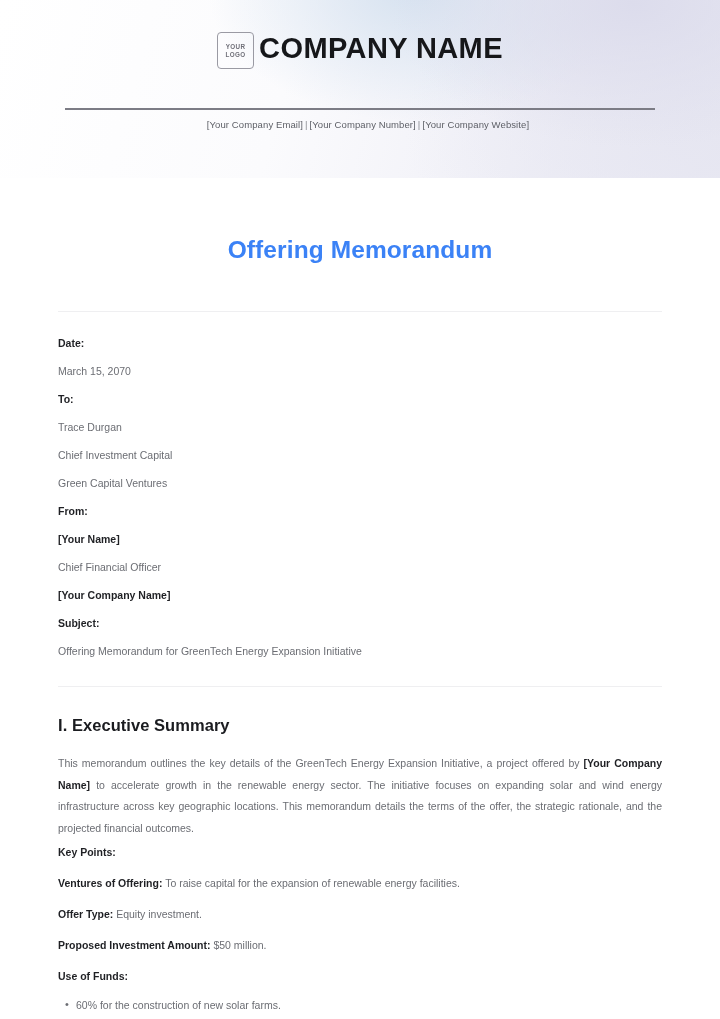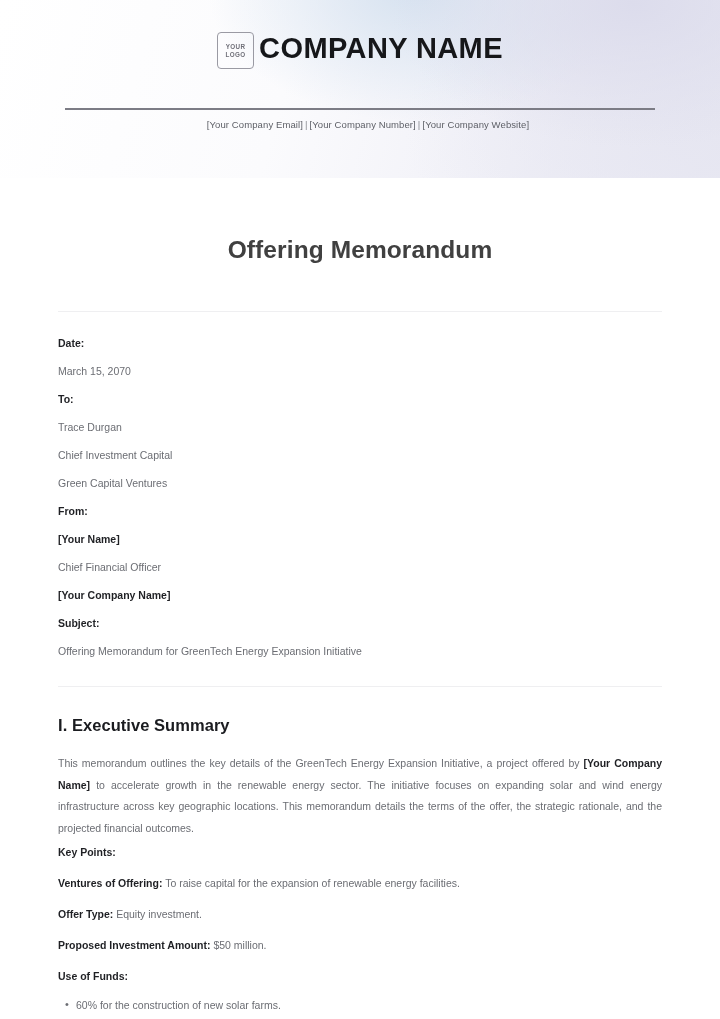--- a/index.html
+++ b/index.html
@@ -100,21 +100,21 @@
   
   .doc-body {
     padding: 0 58px;
     box-sizing: border-box;
   }
 
   .doc-title {
     text-align: center;
     font-size: 24.5px;
     font-weight: bold;
-    color: #404040;
+    color: #3b82f6;
     margin-top: 58px;
     letter-spacing: 0.1px;
   }
 
   .divider {
     height: 1px;
     background: #efeff1;
     margin: 0;
   }
   .divider-top { margin-top: 47px; }

